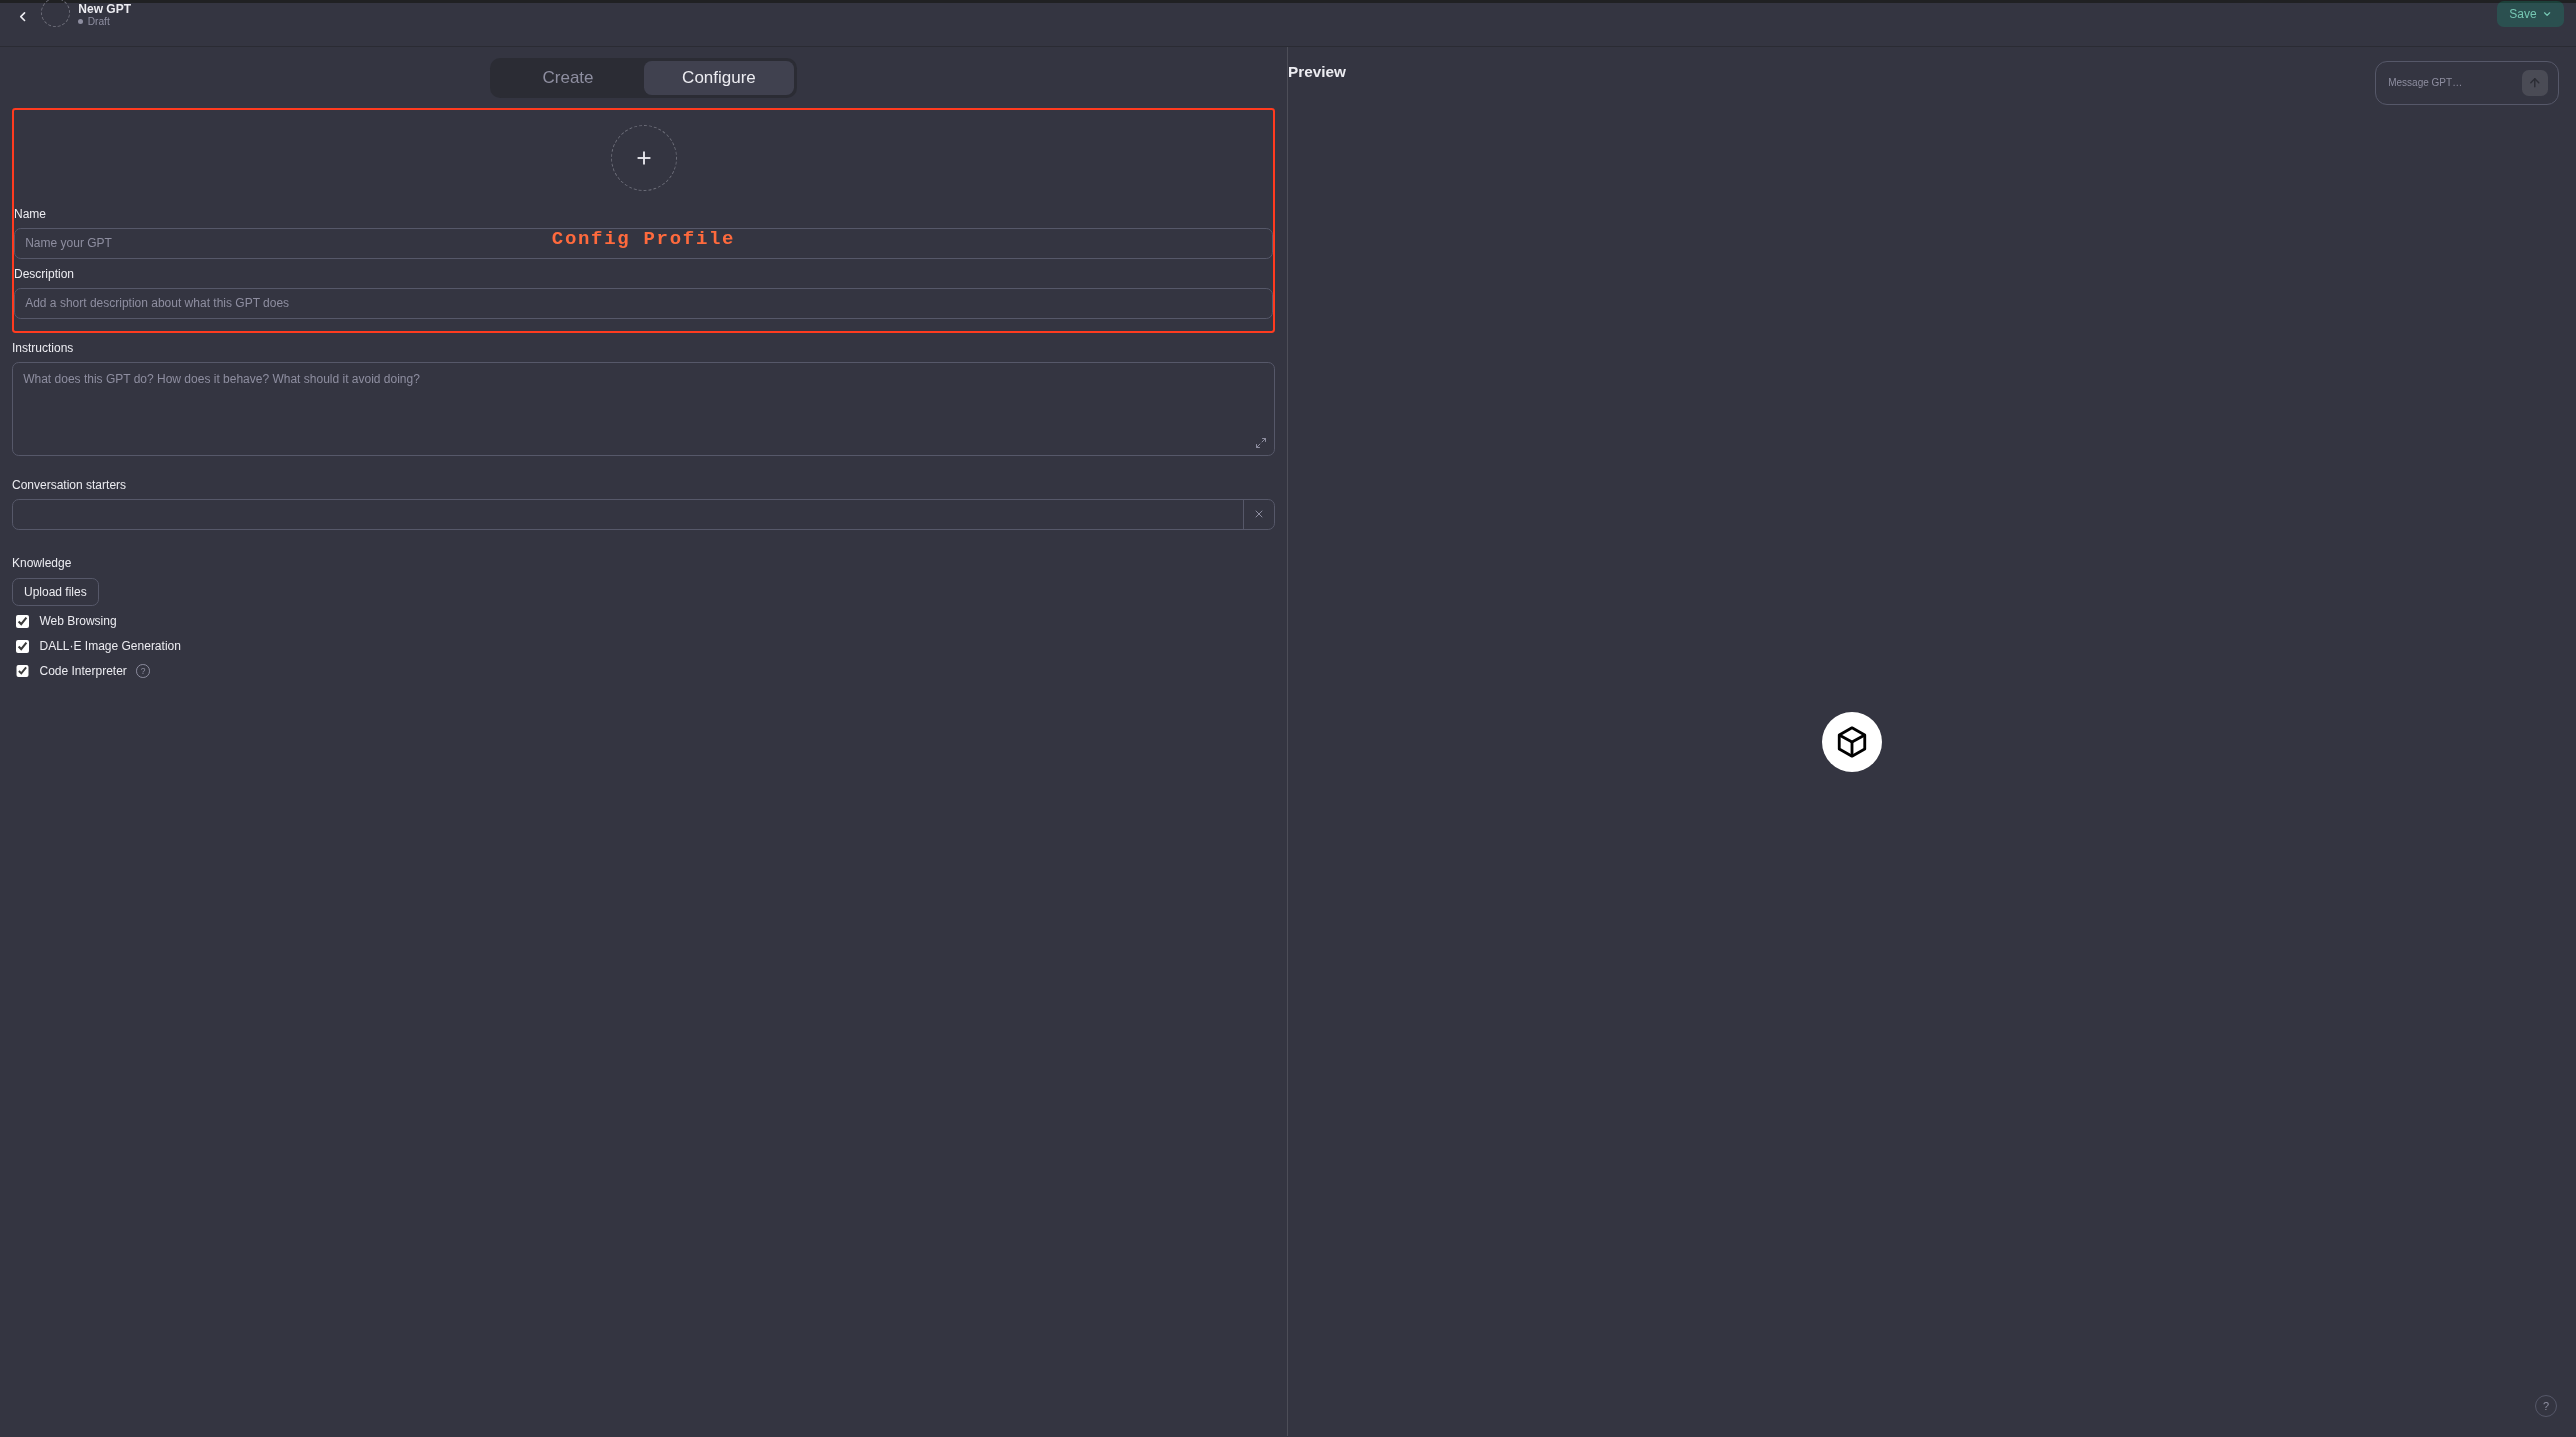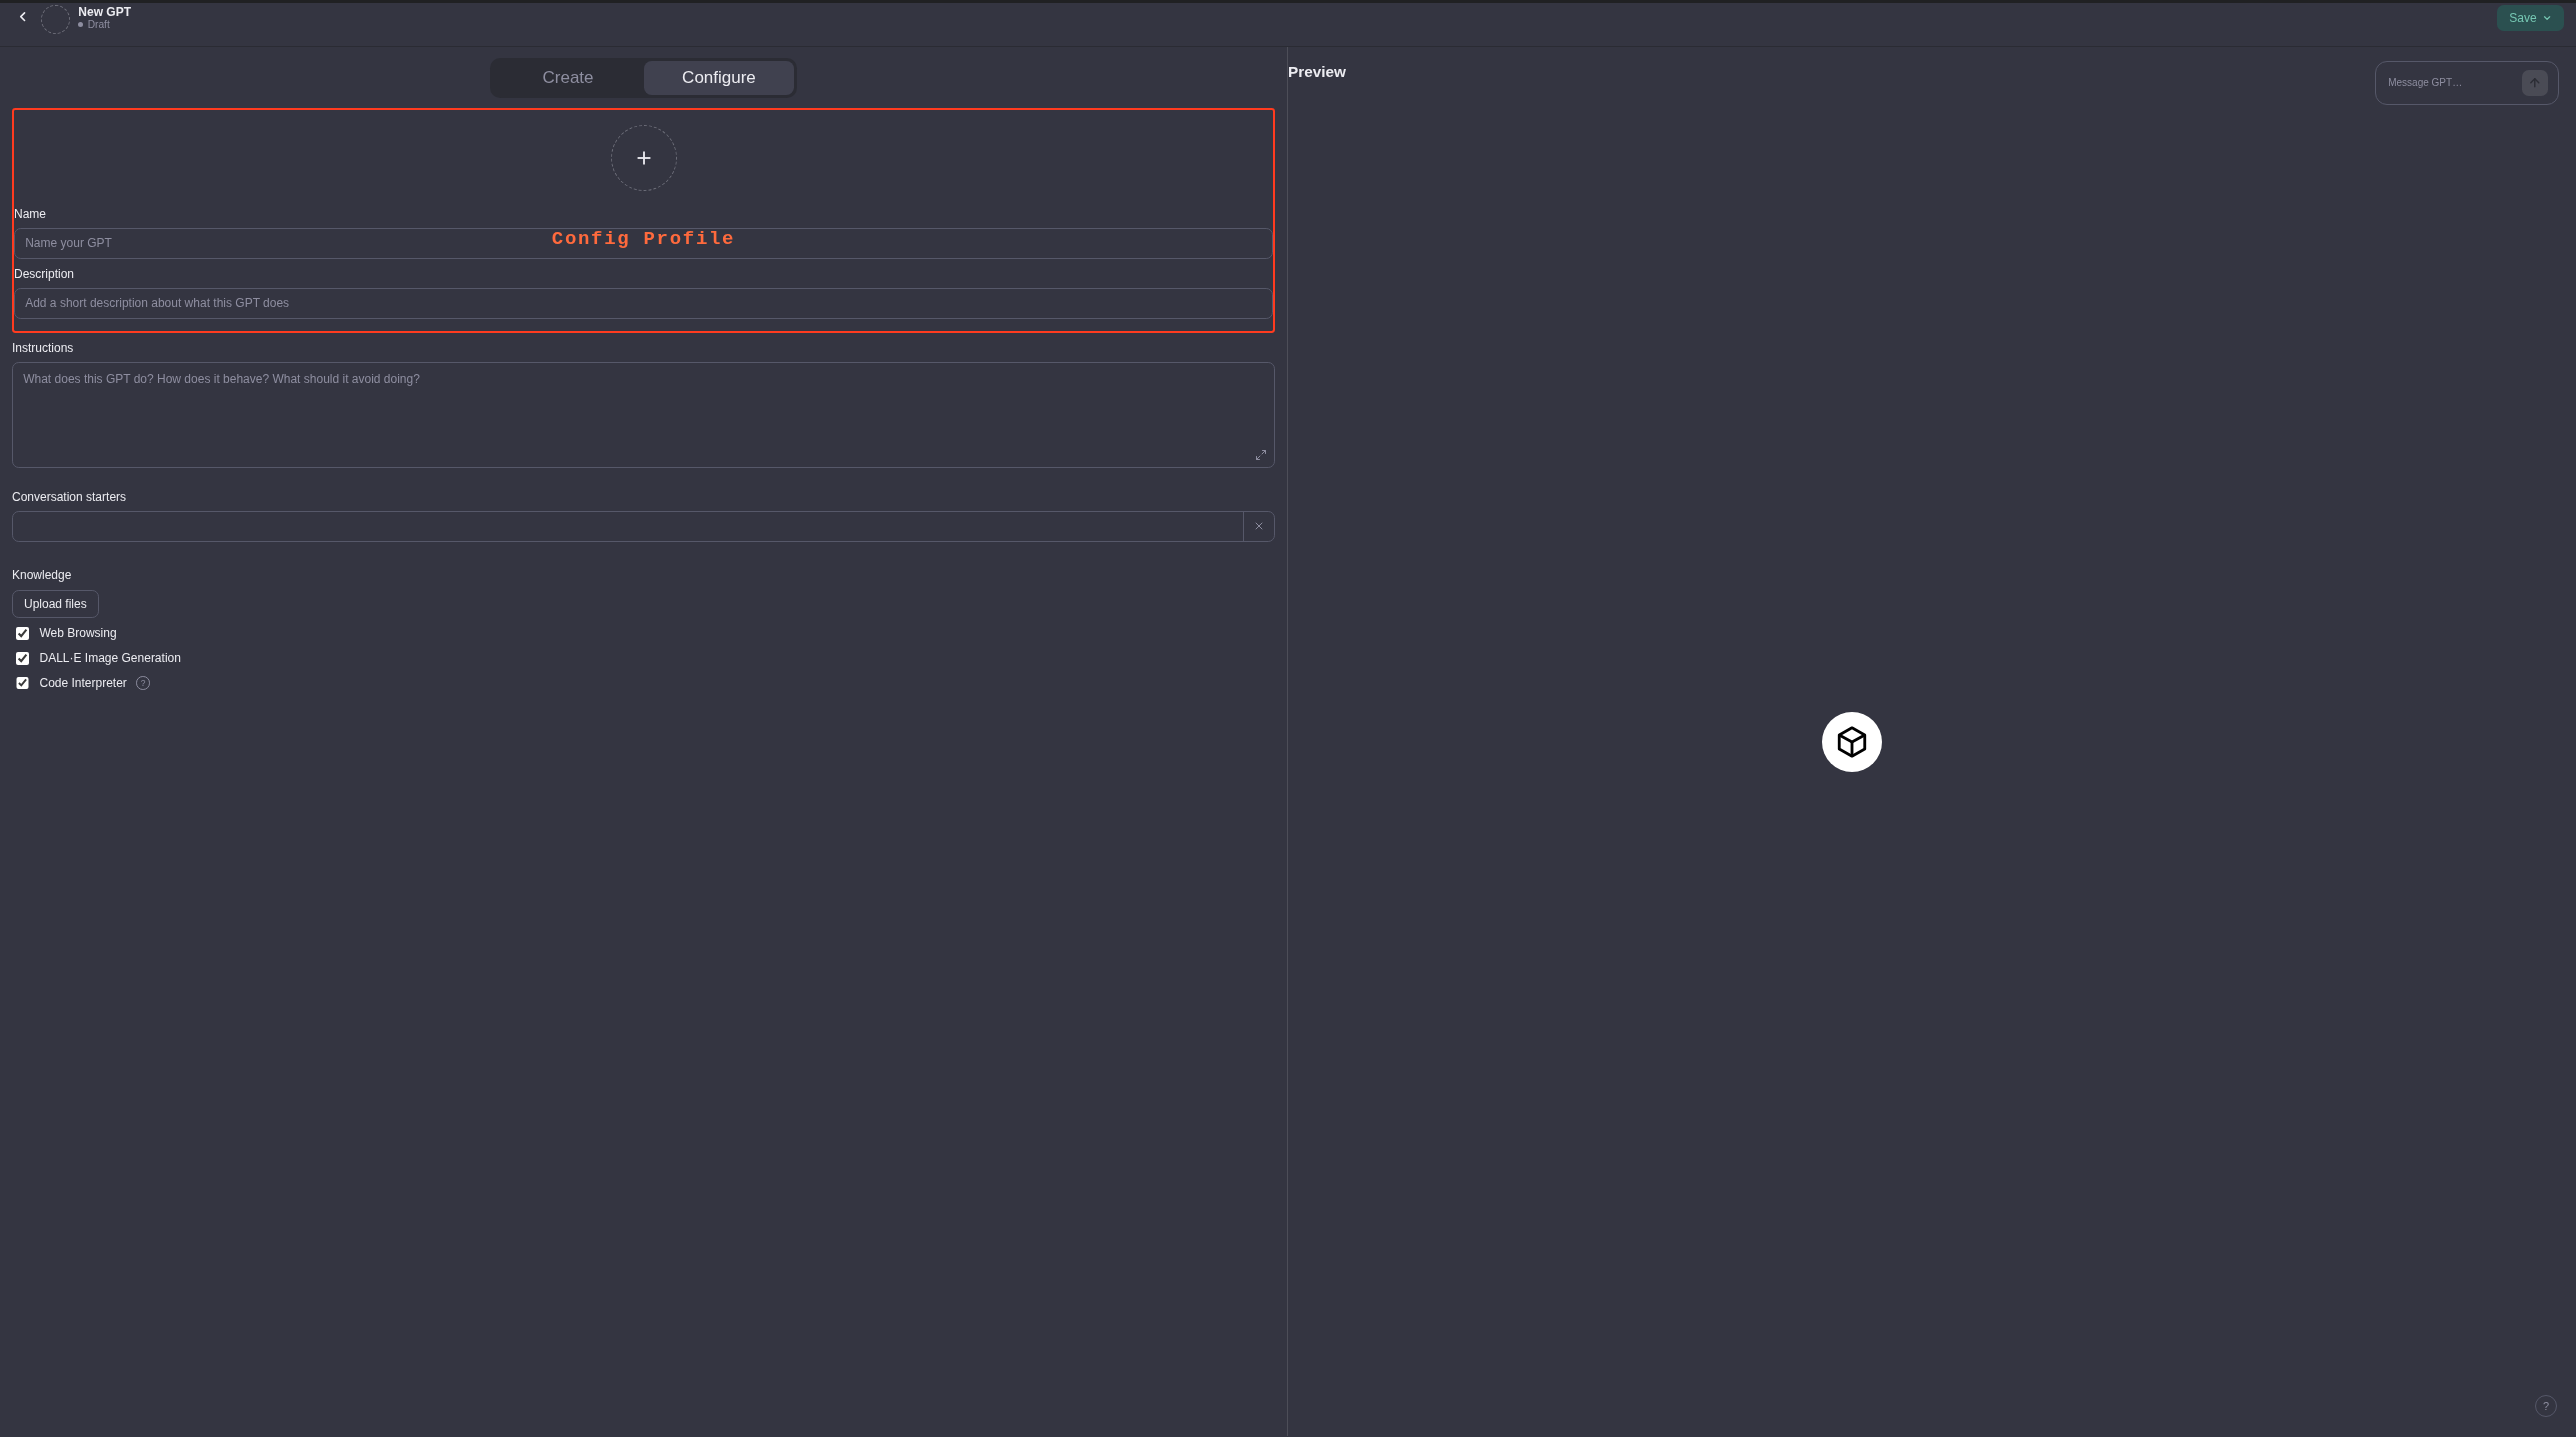--- a/index.html
+++ b/index.html
@@ -20,22 +20,22 @@
     font-family:-apple-system,BlinkMacSystemFont,"Segoe UI",Helvetica,Arial,sans-serif;
     background:var(--bg);
     color:var(--text);
     font-size:12px;
     overflow:hidden;
   }
   
   .top-strip{height:3.4px;background:#202123;}
   
   .header{
-    display:flex;align-items:flex-start;
-    padding:2px 12px;
+    display:flex;align-items:flex-end;
+    padding:19px 12px;
     border-bottom:0.9px solid #2a2b33;
     height:44px;
   }
   .back-btn{
     display:flex;align-items:center;justify-content:center;
     width:22px;height:22px;cursor:pointer;color:var(--text);
   }
   .avatar-circle{
     width:29px;height:29px;border:1.7px dashed #6e6f7a;border-radius:50%;
     margin-left:6.8px;
@@ -96,21 +96,21 @@
   }
   .field-label{font-size:12px;font-weight:500;margin:8.5px 0 6.8px 0;}
   .input,.textarea,.starter-row{
     width:100%;background:var(--bg);
     border:0.9px solid var(--border);border-radius:6.8px;
     color:var(--text);font-size:12px;font-family:inherit;
   }
   .input{padding:7.7px 10.2px;height:31px;}
   .input::placeholder,.textarea::placeholder{color:var(--muted);}
   .textarea-wrap{position:relative;}
-  .textarea{padding:8.5px 10.2px;height:106px;resize:none;}
+  .textarea{padding:8.5px 10.2px;height:94px;resize:none;}
   .expand-icon{
     position:absolute;right:8.5px;bottom:6.8px;cursor:pointer;color:var(--muted);
   }
   .starter-row{display:flex;align-items:stretch;padding:0;height:31px;overflow:hidden;}
   .starter-row input{flex:1;background:transparent;border:none;color:var(--text);padding:0 10.2px;font-size:12px;outline:none;}
   .starter-x{
     width:31px;display:flex;align-items:center;justify-content:center;
     border-left:0.9px solid var(--border);cursor:pointer;color:var(--muted);
   }
   .upload-btn{

